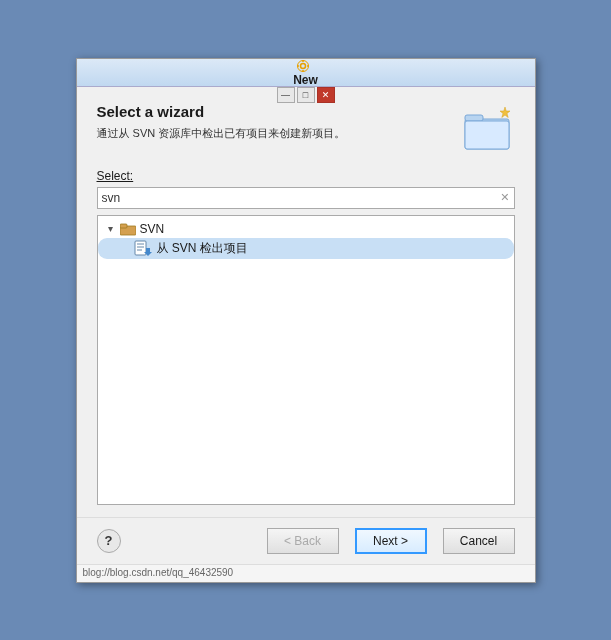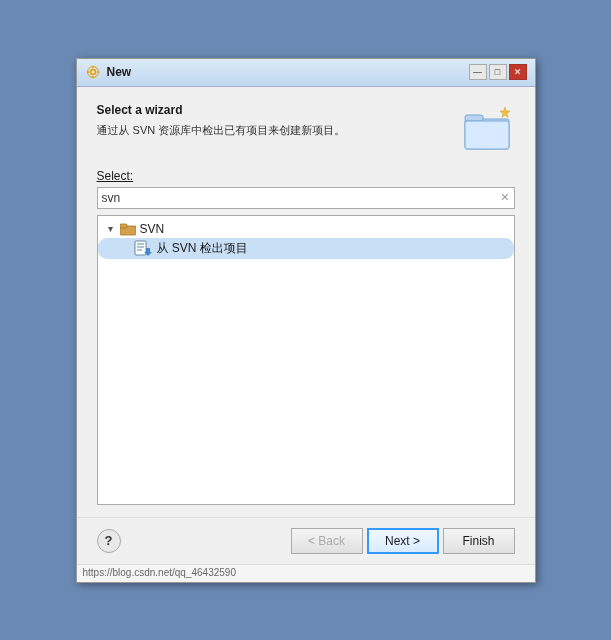--- a/index.html
+++ b/index.html
@@ -20,20 +20,21 @@
       box-shadow: 2px 2px 8px rgba(0,0,0,0.4);
     }
     .title-bar {
       background: linear-gradient(to bottom, #dce9f7, #c0d8f0);
       height: 28px;
       display: flex;
       align-items: center;
       padding: 0 8px;
       border-bottom: 1px solid #aac;
       user-select: none;
+      flex-direction: column;
     }
     .title-bar-icon {
       width: 16px;
       height: 16px;
       margin-right: 6px;
       display: flex;
       align-items: center;
       justify-content: center;
     }
     .title-bar-title {
@@ -68,21 +69,21 @@
     }
     .header-section {
       display: flex;
       align-items: flex-start;
       margin-bottom: 14px;
     }
     .header-text {
       flex: 1;
     }
     .header-title {
-      font-size: 12px;
+      font-size: 15px;
       font-weight: bold;
       color: #1a1a1a;
       margin-bottom: 6px;
     }
     .header-desc {
       font-size: 11px;
       color: #333;
       line-height: 1.4;
     }
     .header-icon {
@@ -191,21 +192,21 @@
       display: flex;
       align-items: center;
       justify-content: center;
       font-size: 13px;
       font-weight: bold;
       color: #333;
       cursor: pointer;
     }
     .button-group {
       display: flex;
-      gap: 4px;
+      gap: 16px;
     }
     .btn {
       min-width: 72px;
       height: 26px;
       padding: 0 14px;
       border: 1px solid #aaa;
       background: linear-gradient(to bottom, #f5f5f5, #e0e0e0);
       font-size: 12px;
       color: #1a1a1a;
       cursor: pointer;
@@ -313,18 +314,18 @@
         <span>从 SVN 检出项目</span>
       </div>
     </div>
   </div>
 
   <div class="bottom-bar">
     <div class="help-btn">?</div>
     <div class="button-group">
       <button class="btn" disabled="">&lt; Back</button>
       <button class="btn primary">Next &gt;</button>
-      <button class="btn">Finish</button>
+      <button class="btn">Cancel</button>
     </div>
   </div>
 
-  <div class="url-bar">https://blog.csdn.net/qq_46432590</div>
+  <div class="url-bar">blog://blog.csdn.net/qq_46432590</div>
 </div>
 
 </body></html>

